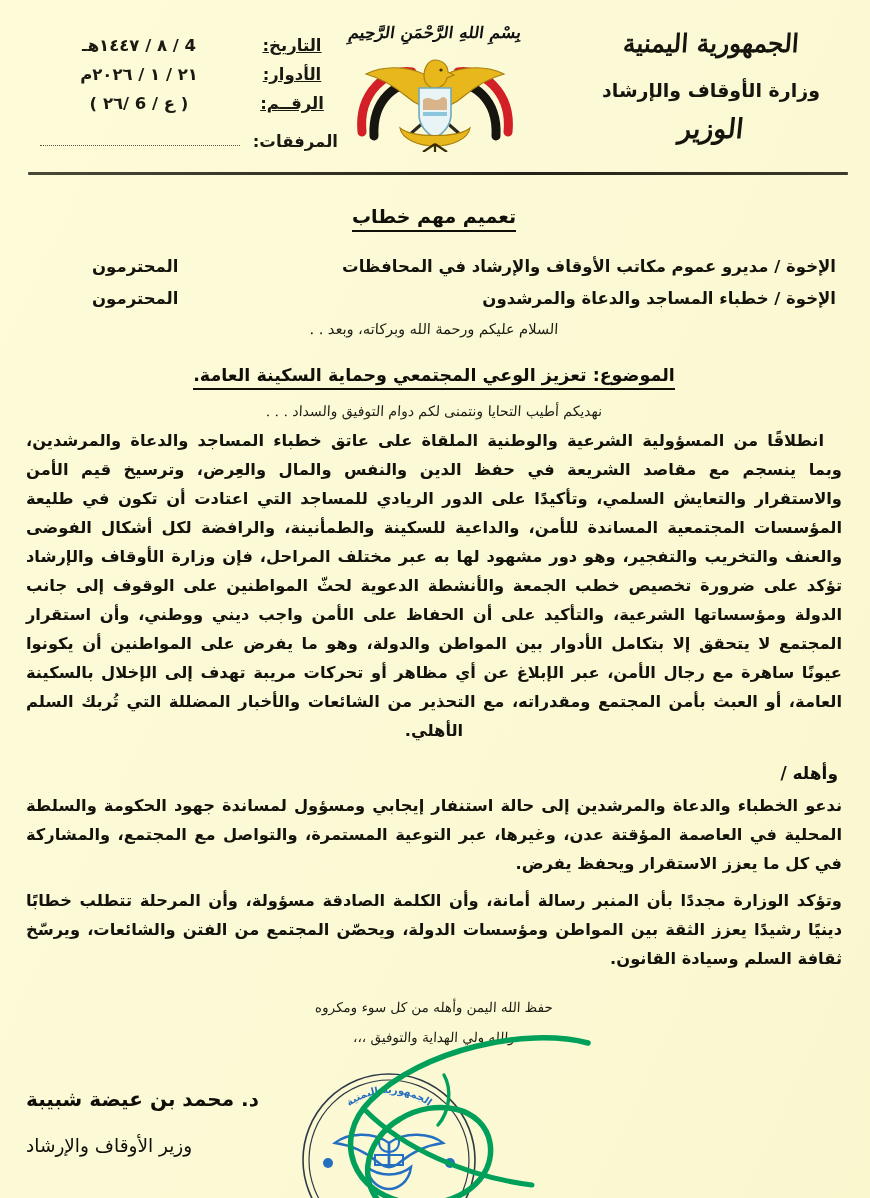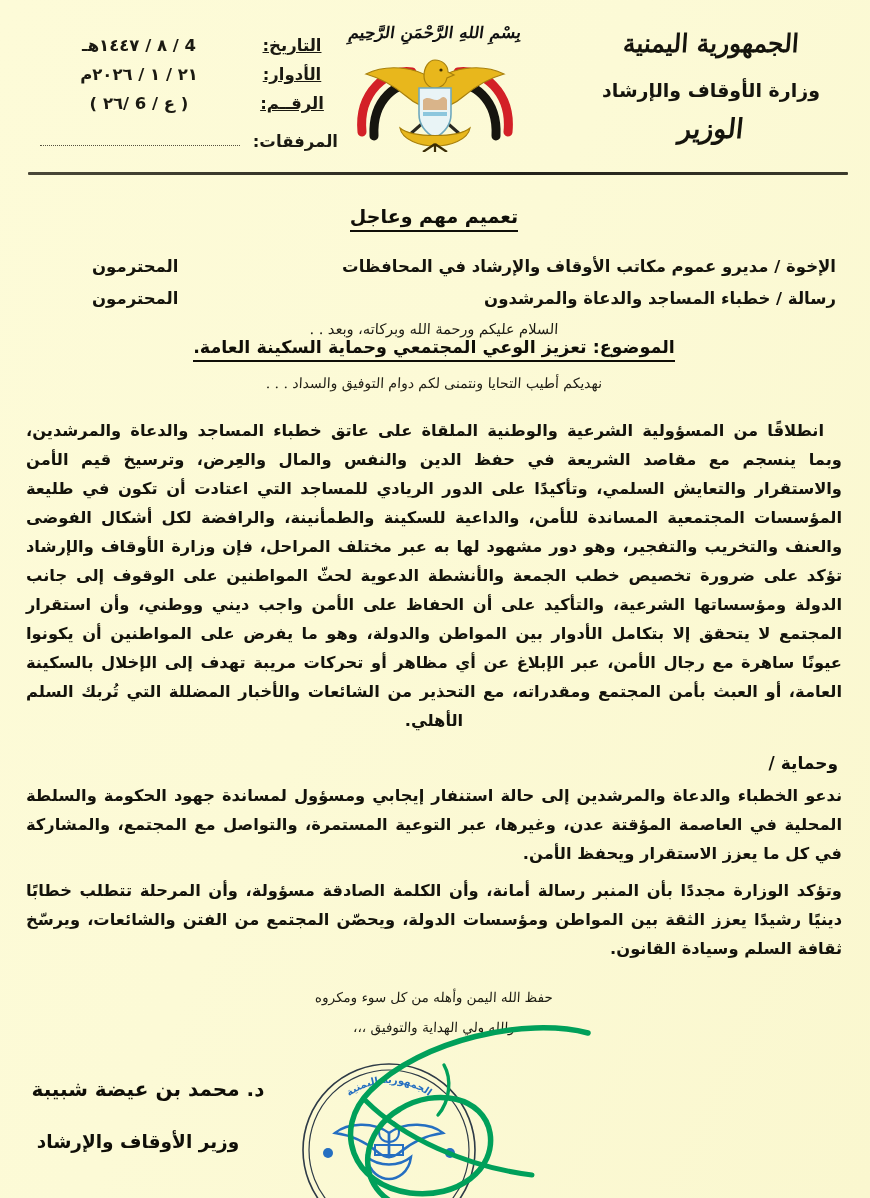--- a/index.html
+++ b/index.html
@@ -182,42 +182,42 @@
     margin-top: 12px;
     font-family: "DejaVu Serif", "Liberation Serif", serif;
     font-size: 14.5px;
     color: #1c1b12;
     letter-spacing: 0.4px;
     transform: skewX(-3deg);
   }
 
   .subject {
     text-align: center;
-    margin-top: 0;
+    margin-top: 28px;
     font-size: 17.5px;
     font-weight: bold;
     color: #0f0e07;
   }
   .subject span {
     border-bottom: 2.2px solid #0f0e07;
     padding-bottom: 3px;
   }
 
   .greeting {
     text-align: center;
     margin-top: 18px;
     font-family: "DejaVu Serif", "Liberation Serif", serif;
     font-size: 14px;
     color: #222016;
     letter-spacing: 0.5px;
     transform: skewX(-3deg);
   }
 
   .para {
-    margin-top: 25px;
+    margin-top: 7px;
     font-size: 16.3px;
     font-weight: bold;
     line-height: 1.78;
     color: #14130b;
     text-align: justify;
     text-align-last: center;
     letter-spacing: -0.1px;
   }
   .para.indent { text-indent: 18px; }
 
@@ -262,35 +262,35 @@
   .sig-area {
     position: relative;
     height: 185px;
     margin-top: 10px;
   }
   .sig-names {
     position: absolute;
     right: 12px;
     left: 0;
     top: 32px;
-    text-align: center;
+    text-align: left;
     padding-right: 0;
   }
   .sig-name {
     font-size: 20px;
     font-weight: bold;
     color: #0f0e07;
     padding-right: 560px;
     white-space: nowrap;
   }
   .sig-title {
     font-size: 18.5px;
-    font-weight: bold;
+    font-weight: normal;
     color: #0f0e07;
-    margin-top: 30px;
+    margin-top: 24px;
     padding-right: 580px;
     white-space: nowrap;
   }
 
   .signature-ink {
     position: absolute;
     left: 300px;
     top: -40px;
     pointer-events: none;
     z-index: 4;
@@ -369,47 +369,47 @@
       <div class="ministry-name">وزارة الأوقاف والإرشاد</div>
       <div class="minister-word">الوزير</div>
     </div>
 
     <div class="header-rule"></div>
   </div>
 
   <div class="doc">
 
     <div class="doc-title">
-      <span>تعميم مهم وعاجل</span>
+      <span>تعميم مهم خطاب</span>
     </div>
 
     <div class="recipients">
       <div class="recipient-row">
         <div class="recipient-name">الإخوة / مديرو عموم مكاتب الأوقاف والإرشاد في المحافظات</div>
         <div class="recipient-honor">المحترمون</div>
       </div>
       <div class="recipient-row">
-        <div class="recipient-name">رسالة / خطباء المساجد والدعاة والمرشدون</div>
+        <div class="recipient-name">الإخوة / خطباء المساجد والدعاة والمرشدون</div>
         <div class="recipient-honor">المحترمون</div>
       </div>
     </div>
 
     <div class="salutation">السلام عليكم ورحمة الله وبركاته، وبعد . .</div>
 
     <div class="subject">
       <span>الموضوع: تعزيز الوعي المجتمعي وحماية السكينة العامة.</span>
     </div>
 
     <div class="greeting">نهديكم أطيب التحايا ونتمنى لكم دوام التوفيق والسداد . . .</div>
 
     <div class="para indent">انطلاقًا من المسؤولية الشرعية والوطنية الملقاة على عاتق خطباء المساجد والدعاة والمرشدين، وبما ينسجم مع مقاصد الشريعة في حفظ الدين والنفس والمال والعِرض، وترسيخ قيم الأمن والاستقرار والتعايش السلمي، وتأكيدًا على الدور الريادي للمساجد التي اعتادت أن تكون في طليعة المؤسسات المجتمعية المساندة للأمن، والداعية للسكينة والطمأنينة، والرافضة لكل أشكال الفوضى والعنف والتخريب والتفجير، وهو دور مشهود لها به عبر مختلف المراحل، فإن وزارة الأوقاف والإرشاد تؤكد على ضرورة تخصيص خطب الجمعة والأنشطة الدعوية لحثّ المواطنين على الوقوف إلى جانب الدولة ومؤسساتها الشرعية، والتأكيد على أن الحفاظ على الأمن واجب ديني ووطني، وأن استقرار المجتمع لا يتحقق إلا بتكامل الأدوار بين المواطن والدولة، وهو ما يفرض على المواطنين أن يكونوا عيونًا ساهرة مع رجال الأمن، عبر الإبلاغ عن أي مظاهر أو تحركات مريبة تهدف إلى الإخلال بالسكينة العامة، أو العبث بأمن المجتمع ومقدراته، مع التحذير من الشائعات والأخبار المضللة التي تُربك السلم الأهلي.</div>
 
-    <div class="section-head">وحماية /</div>
-
-    <div class="para block">ندعو الخطباء والدعاة والمرشدين إلى حالة استنفار إيجابي ومسؤول لمساندة جهود الحكومة والسلطة المحلية في العاصمة المؤقتة عدن، وغيرها، عبر التوعية المستمرة، والتواصل مع المجتمع، والمشاركة في كل ما يعزز الاستقرار ويحفظ الأمن.</div>
+    <div class="section-head">وأهله /</div>
+
+    <div class="para block">ندعو الخطباء والدعاة والمرشدين إلى حالة استنفار إيجابي ومسؤول لمساندة جهود الحكومة والسلطة المحلية في العاصمة المؤقتة عدن، وغيرها، عبر التوعية المستمرة، والتواصل مع المجتمع، والمشاركة في كل ما يعزز الاستقرار ويحفظ يفرض.</div>
 
     <div class="para block">وتؤكد الوزارة مجددًا بأن المنبر رسالة أمانة، وأن الكلمة الصادقة مسؤولة، وأن المرحلة تتطلب خطابًا دينيًا رشيدًا يعزز الثقة بين المواطن ومؤسسات الدولة، ويحصّن المجتمع من الفتن والشائعات، ويرسّخ ثقافة السلم وسيادة القانون.</div>
 
     <div class="closing">
       <div class="closing-line1">حفظ الله اليمن وأهله من كل سوء ومكروه</div>
       <div class="closing-line2">والله ولي الهداية والتوفيق ،،،</div>
     </div>
 
     <div class="sig-area">
 

